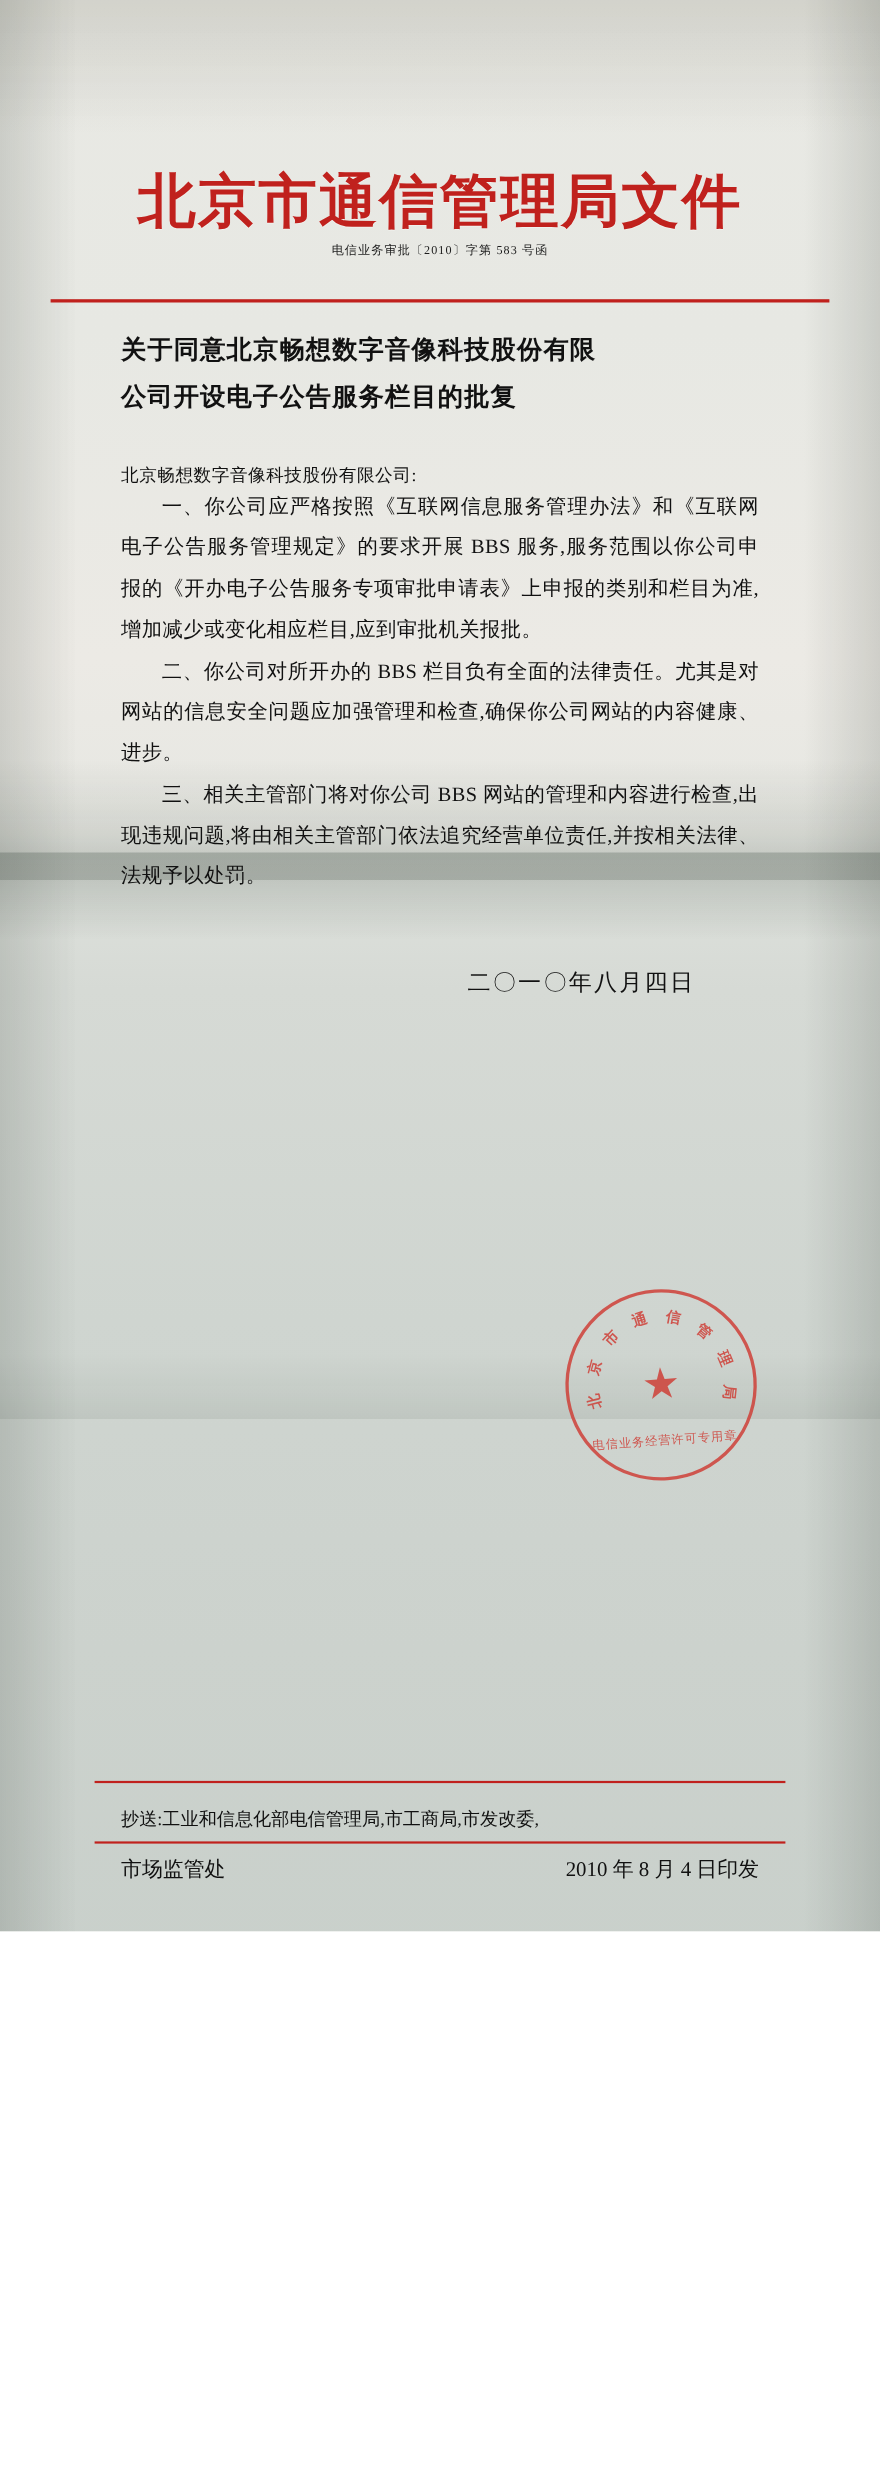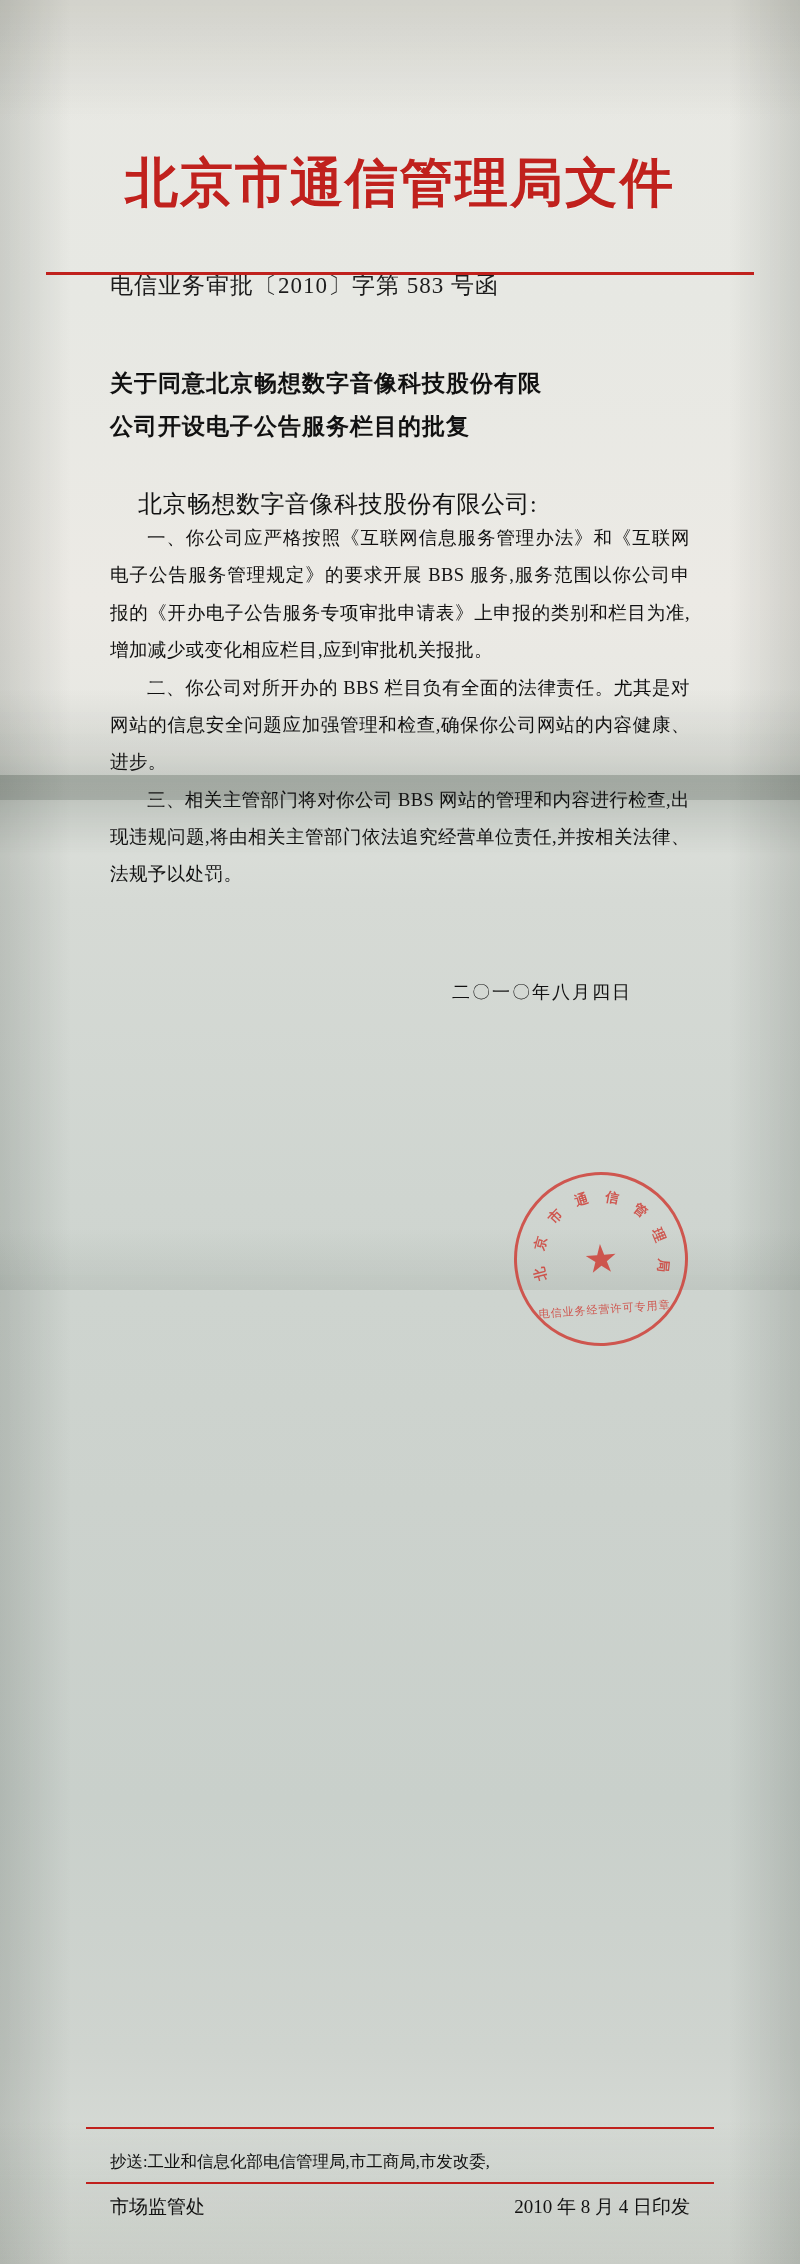--- a/index.html
+++ b/index.html
@@ -8,21 +8,21 @@
     background: #ffffff;
   }
   body {
     width: 800px;
     font-family: "Liberation Serif", "DejaVu Serif", serif;
   }
 
   .page {
     position: relative;
     width: 800px;
-    height: 2264px;
+    height: 1756px;
     overflow: hidden;
     background:
       linear-gradient(180deg,
         #e9e9e4 0px,
         #e7e8e3 300px,
         #eceae5 600px,
         #e6e7e2 760px,
         #dfe2dd 780px,
         #d6dad5 900px,
         #cfd5d0 1200px,
@@ -66,22 +66,22 @@
     text-align: center;
     color: #c0211d;
     font-family: "Liberation Serif", "DejaVu Serif", serif;
     font-weight: bold;
     font-size: 53px;
     letter-spacing: 2px;
     text-shadow: 0 1px 0 rgba(255,255,255,.35);
   }
 
   .doc-number {
-    margin-top: 50px;
-    font-size: 23px;
+    text-align: center;
+    font-size: 11px;
     color: #1c1c1c;
     letter-spacing: 1px;
   }
 
   .red-rule {
     position: absolute;
     left: 46px;
     right: 46px;
     top: 272px;
     height: 3px;
@@ -93,42 +93,41 @@
     text-align: left;
     font-size: 23px;
     font-weight: bold;
     line-height: 1.85;
     color: #111;
     letter-spacing: 1px;
   }
 
   .addressee {
     margin-top: 40px;
-    font-size: 24px;
+    font-size: 16px;
     color: #111;
     letter-spacing: .5px;
-    margin-left: 28px;
   }
 
   p.body-text {
     margin: 0;
     font-size: 18.5px;
     line-height: 2.02;
     color: #111;
     text-align: justify;
     text-justify: inter-ideograph;
     letter-spacing: .4px;
   }
   p.indent { text-indent: 2em; }
   p.gap { margin-top: 2px; }
 
   
   .sign-date {
-    margin-top: 86px;
-    font-size: 18px;
+    margin-top: 62px;
+    font-size: 21px;
     color: #111;
     text-align: right;
     padding-right: 58px;
     letter-spacing: 2px;
   }
 
   
   .seal {
     position: absolute;
     right: 112px;

